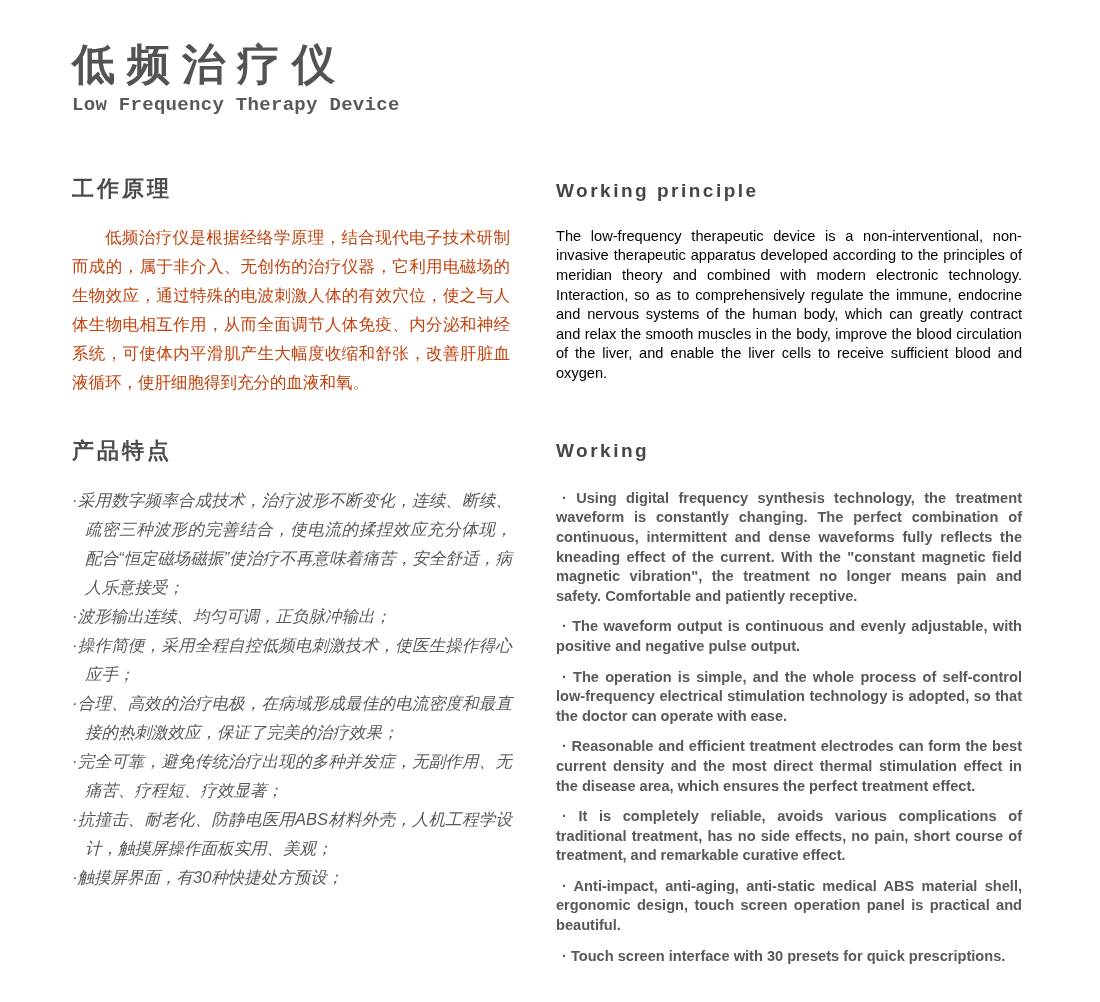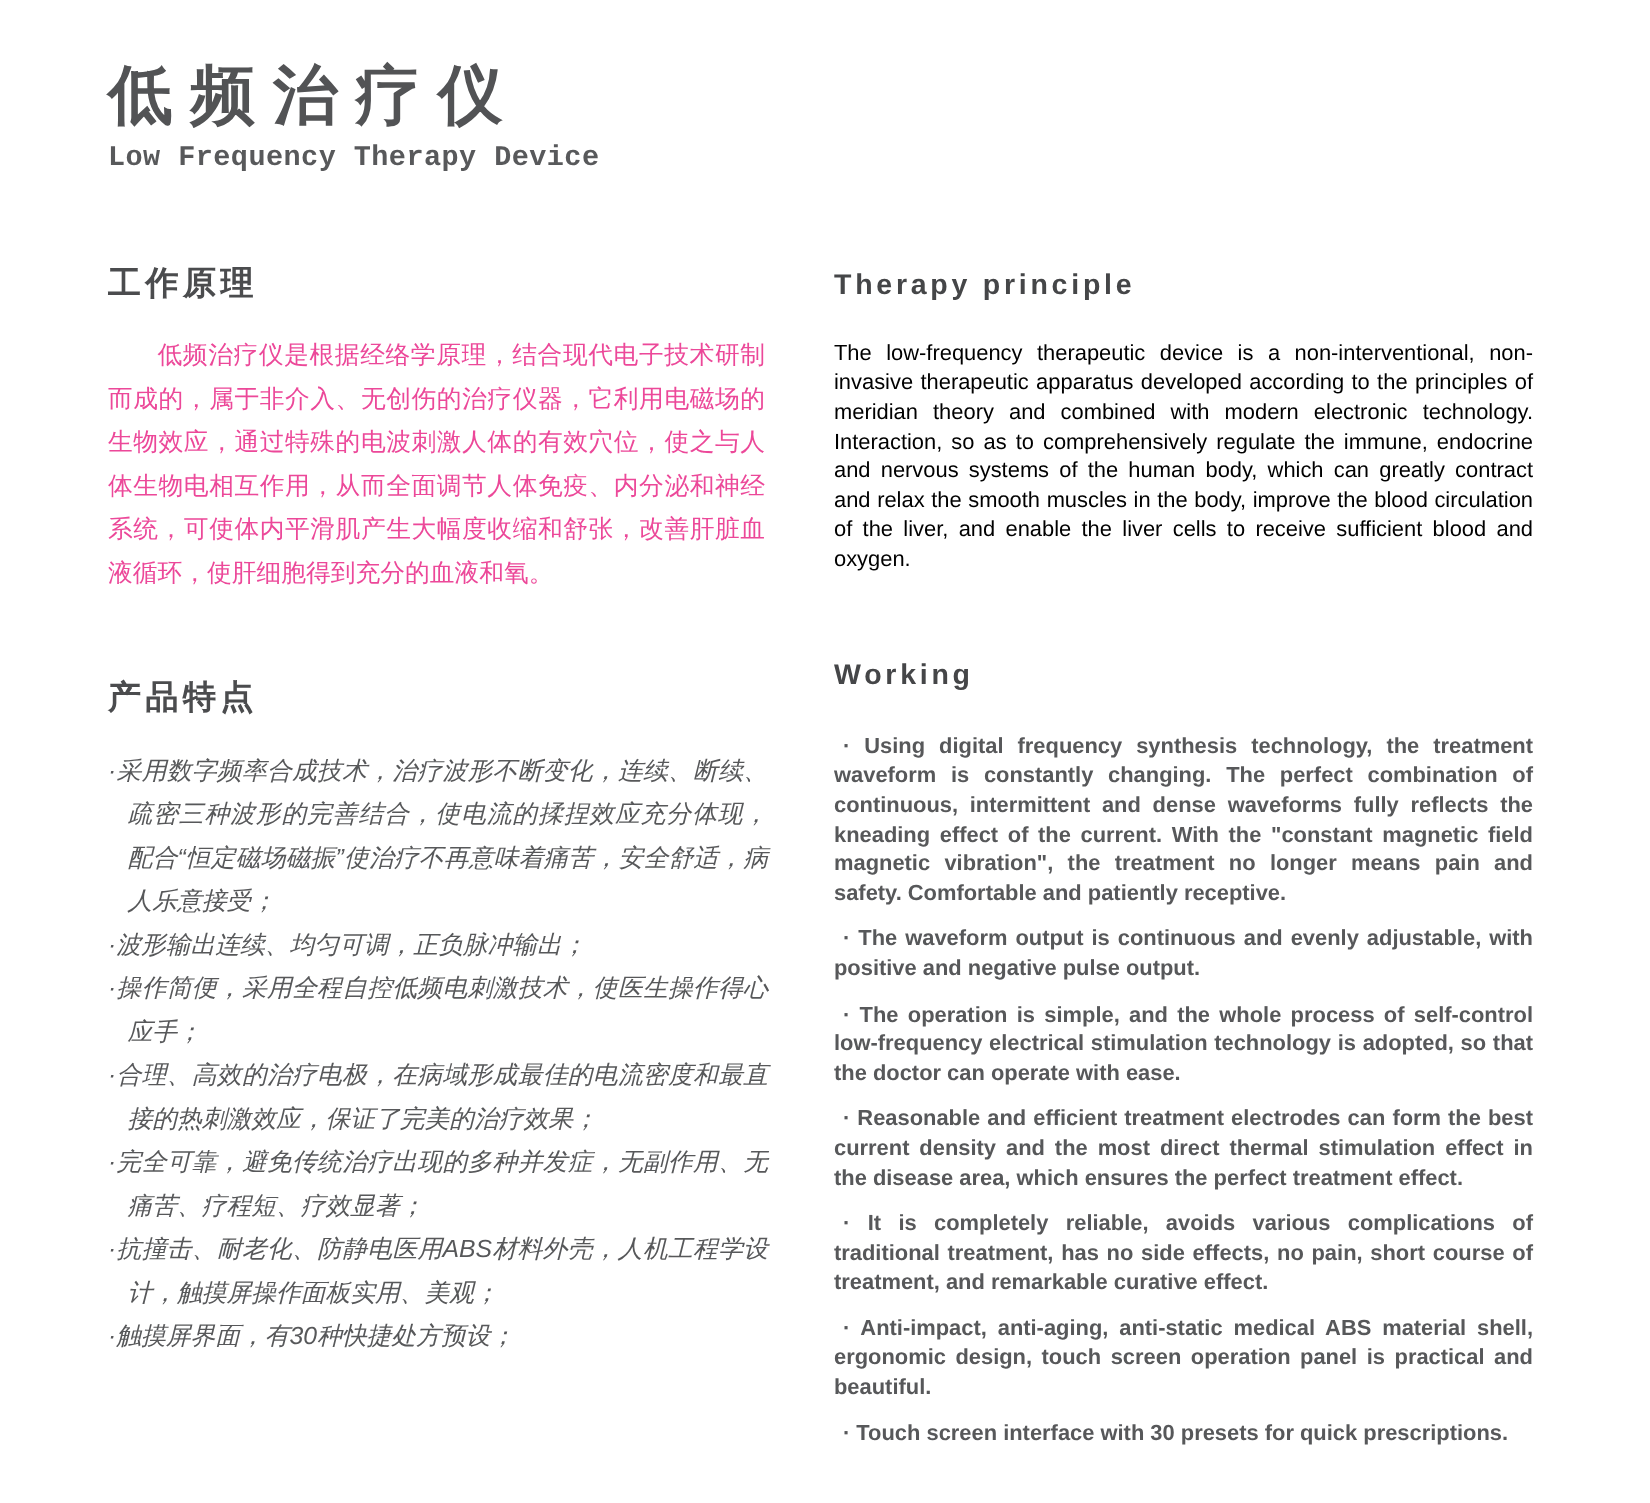--- a/index.html
+++ b/index.html
@@ -32,21 +32,21 @@
     letter-spacing: 0.3px;
     color: #58595b;
     margin-top: 5px;
     white-space: nowrap;
     font-family: Liberation Mono, monospace;
   }
   
   .sec { position: absolute; }
   .sec-left-1  { left: 72px;  top: 176px; width: 438px; }
   .sec-right-1 { left: 556px; top: 180px; width: 466px; }
-  .sec-left-2  { left: 72px;  top: 452px; width: 440px; }
+  .sec-left-2  { left: 72px;  top: 438px; width: 440px; }
   .sec-right-2 { left: 556px; top: 440px; width: 466px; }
   
   .h-cn {
     font-size: 22px;
     font-weight: 700;
     letter-spacing: 3px;
     color: #4b4c4e;
     line-height: 1.2;
   }
   .h-en {
@@ -54,21 +54,21 @@
     font-weight: 700;
     letter-spacing: 2.5px;
     color: #454648;
     line-height: 1.2;
   }
   
   .p-cn {
     margin-top: 21px;
     font-size: 16.5px;
     line-height: 29px;
-    color: #ec4899;
+    color: #c2410c;
     text-align: justify;
     text-indent: 2em;
   }
   .p-en {
     margin-top: 24px;
     font-size: 14.6px;
     line-height: 19.6px;
     color: #000000;
     text-align: justify;
   }
@@ -102,21 +102,21 @@
     <div class="title-cn">低频治疗仪</div>
     <div class="title-en">Low Frequency Therapy Device</div>
   </div>
 
   <div class="sec sec-left-1">
     <div class="h-cn">工作原理</div>
     <div class="p-cn">低频治疗仪是根据经络学原理，结合现代电子技术研制而成的，属于非介入、无创伤的治疗仪器，它利用电磁场的生物效应，通过特殊的电波刺激人体的有效穴位，使之与人体生物电相互作用，从而全面调节人体免疫、内分泌和神经系统，可使体内平滑肌产生大幅度收缩和舒张，改善肝脏血液循环，使肝细胞得到充分的血液和氧。</div>
   </div>
 
   <div class="sec sec-right-1">
-    <div class="h-en">Therapy principle</div>
+    <div class="h-en">Working principle</div>
     <div class="p-en">The low-frequency therapeutic device is a non-interventional, non-invasive therapeutic apparatus developed according to the principles of meridian theory and combined with modern electronic technology. Interaction, so as to comprehensively regulate the immune, endocrine and nervous systems of the human body, which can greatly contract and relax the smooth muscles in the body, improve the blood circulation of the liver, and enable the liver cells to receive sufficient blood and oxygen.</div>
   </div>
 
   <div class="sec sec-left-2">
     <div class="h-cn">产品特点</div>
     <div class="bullets-cn">
         <p>·采用数字频率合成技术，治疗波形不断变化，连续、断续、疏密三种波形的完善结合，使电流的揉捏效应充分体现，配合“恒定磁场磁振”使治疗不再意味着痛苦，安全舒适，病人乐意接受；</p>
         <p>·波形输出连续、均匀可调，正负脉冲输出；</p>
         <p>·操作简便，采用全程自控低频电刺激技术，使医生操作得心应手；</p>
         <p>·合理、高效的治疗电极，在病域形成最佳的电流密度和最直接的热刺激效应，保证了完美的治疗效果；</p>

